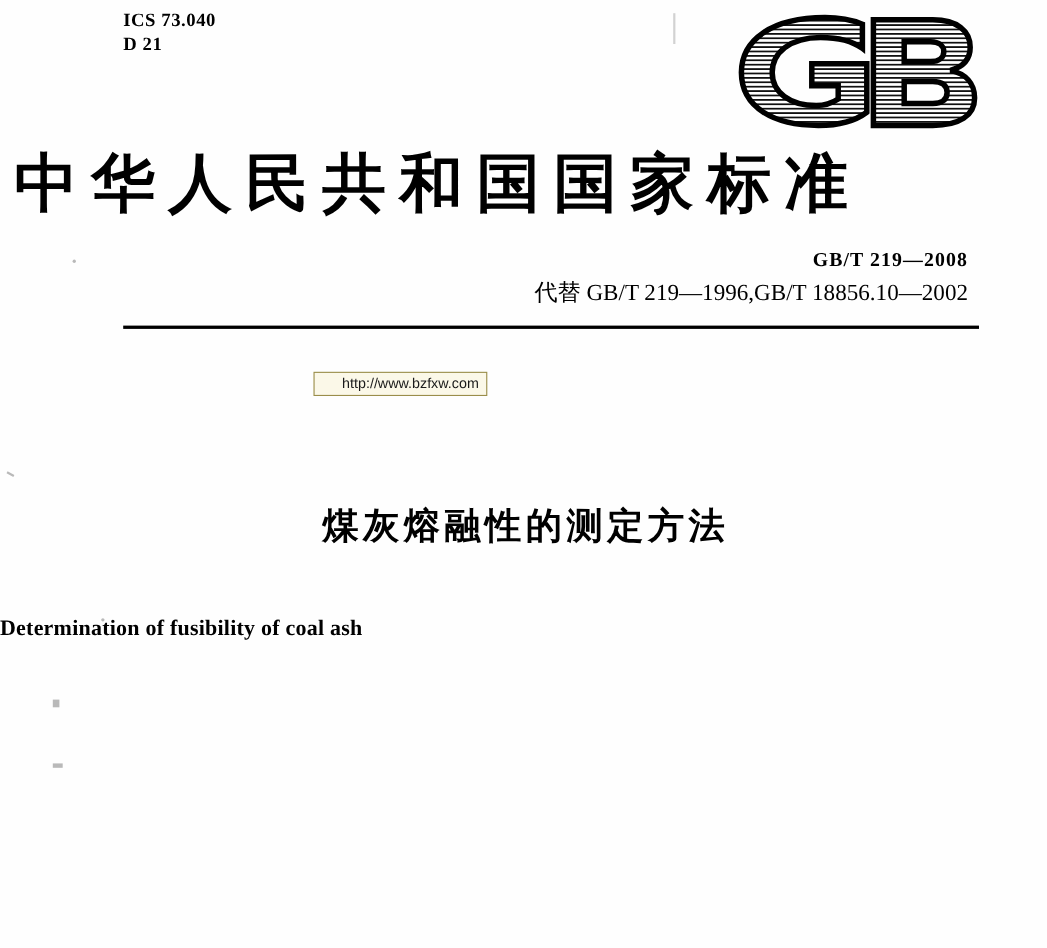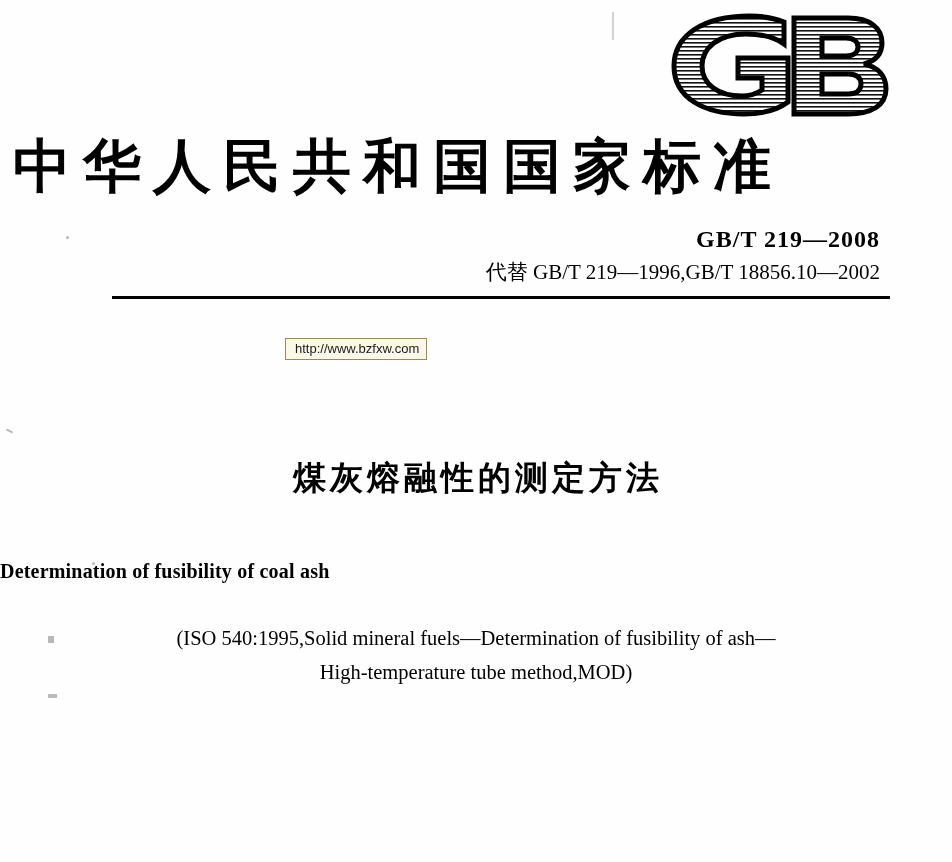--- a/index.html
+++ b/index.html
@@ -63,21 +63,21 @@
 
   
   .std-no {
     position: absolute;
     right: 72px;
     top: 226px;
     text-align: right;
     font-family: "Liberation Serif", serif;
   }
   .std-no .main {
-    font-size: 24px;
+    font-size: 18px;
     font-weight: bold;
     letter-spacing: 1px;
     white-space: nowrap;
     text-align: right;
   }
   .std-no .sub {
     font-size: 21px;
     margin-top: 5px;
     letter-spacing: 0px;
     white-space: nowrap;
@@ -91,21 +91,21 @@
     width: 778px;
     height: 3px;
     background: #000;
   }
 
   
   .url-box {
     position: absolute;
     left: 285px;
     top: 338px;
-    padding: 3px 7px 4px 9px;
+    padding: 3px 7px 4px 25px;
     border: 1px solid #9a8d4a;
     background: #fbf8e8;
     font-family: "Liberation Sans", sans-serif;
     font-size: 13px;
     color: #1a1a1a;
     line-height: 1;
     white-space: nowrap;
   }
 
   
@@ -155,20 +155,24 @@
   .m3 { left: 92px; top: 562px; width: 3px; height: 3px; border-radius: 50%; }
   .m4 { left: 48px; top: 636px; width: 6px;  height: 7px; }
   .m5 { left: 48px; top: 694px; width: 9px;  height: 4px; }
   .m6 { left: 612px; top: 12px; width: 2px; height: 28px; background: #d2d2d2; }
 </style>
 </head>
 <body>
 
 <div class="page">
 
+  <div class="ics-block">
+    <div>ICS 73.040</div>
+    <div>D 21</div>
+  </div>
 
   <div class="gb-logo">
     <svg width="230" height="110" viewBox="0 0 230 110" xmlns="http://www.w3.org/2000/svg" aria-hidden="true">
       <defs>
         <pattern id="hatch" width="4" height="4" patternUnits="userSpaceOnUse" patternTransform="rotate(0)">
           <rect width="4" height="4" fill="#ffffff"></rect>
           <rect width="4" height="1.6" fill="#111111"></rect>
         </pattern>
       </defs>
 
@@ -198,18 +202,14 @@
     <div class="sub">代替 GB/T 219—1996,GB/T 18856.10—2002</div>
   </div>
 
   <div class="rule"></div>
 
   <div class="url-box">http://www.bzfxw.com</div>
 
   <div class="doc-title-cn">煤灰熔融性的测定方法</div>
   <div class="doc-title-en">Determination of fusibility of coal ash</div>
 
-  <div class="doc-equiv">
-    <span>(ISO 540:1995,Solid mineral fuels—Determination of fusibility of ash—</span>
-    <span>High-temperature tube method,MOD)</span>
-  </div>
 
 </div>
 
 </body></html>

